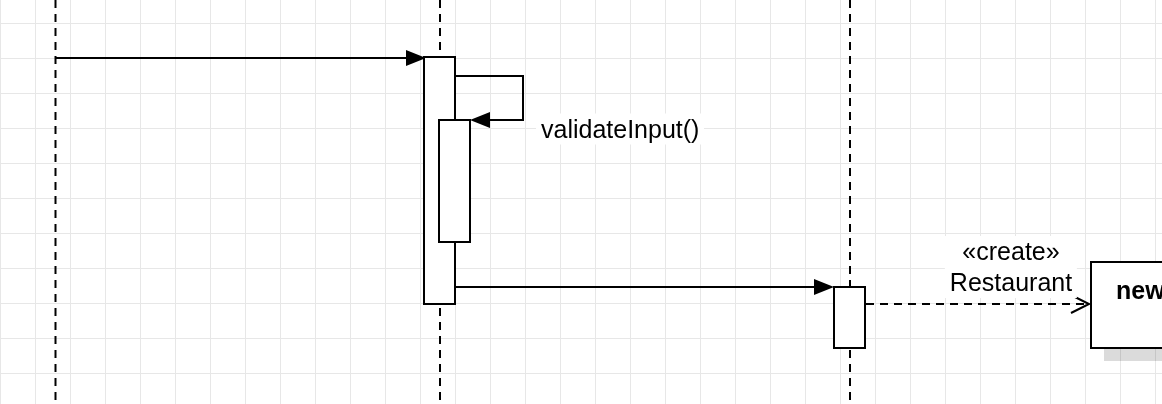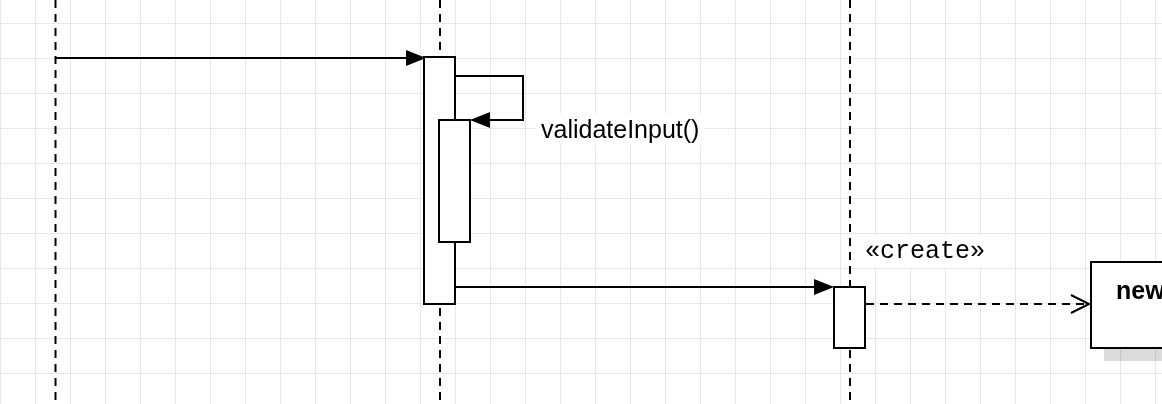--- a/index.html
+++ b/index.html
@@ -82,19 +82,20 @@
 
     <rect x="1104" y="275" width="170" height="86" fill="#000" opacity="0.14"></rect>
 
     <rect x="1091" y="262" width="170" height="86" fill="#fff" stroke="#000" stroke-width="2"></rect>
   </svg>
 
 
   <div class="label vcentered" style="left:536px; top:97px;margin-top:32px;">validateInput()</div>
 
 
-  <div class="label two-line" style="left:925px; top:236px;font-family:Liberation Mono, monospace;">
+  <div class="label two-line" style="left:1011px; top:236px;">
     <div>«create»</div>
+    <div>Restaurant</div>
   </div>
 
   <div class="label object-name vcentered" style="left:1116px; top:290px;">new</div>
 
 </div>
 
 </body></html>

